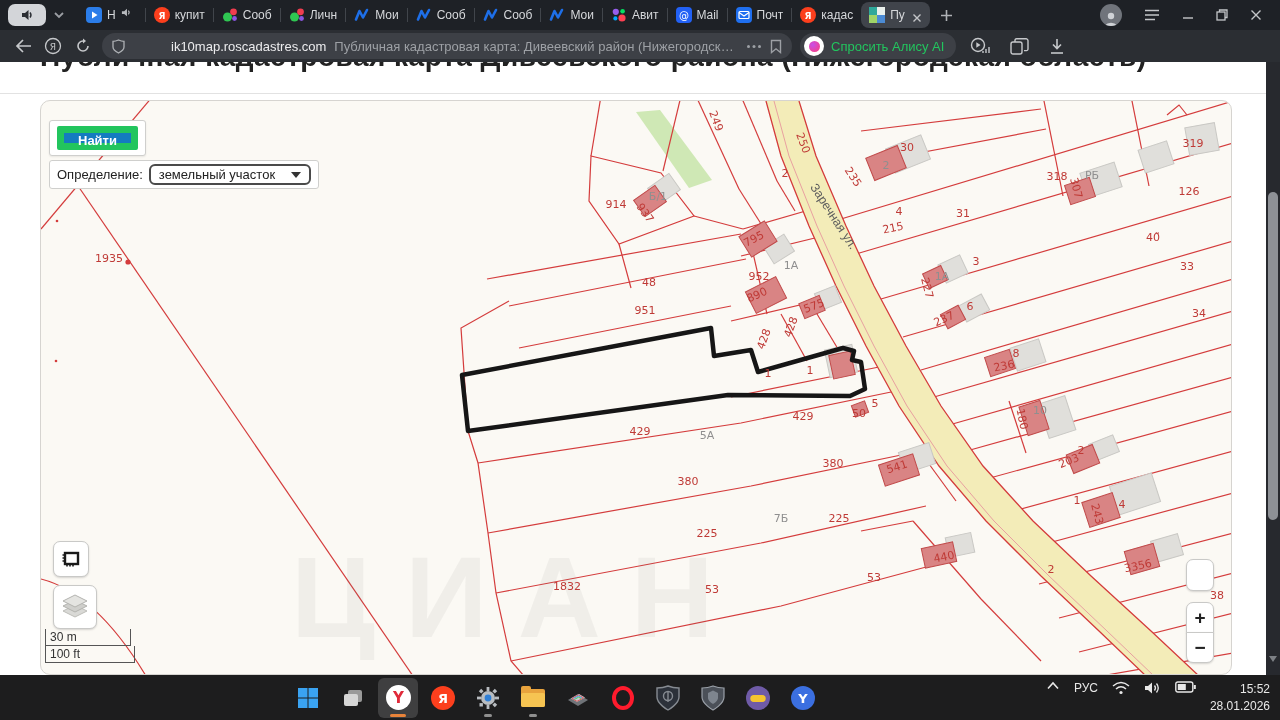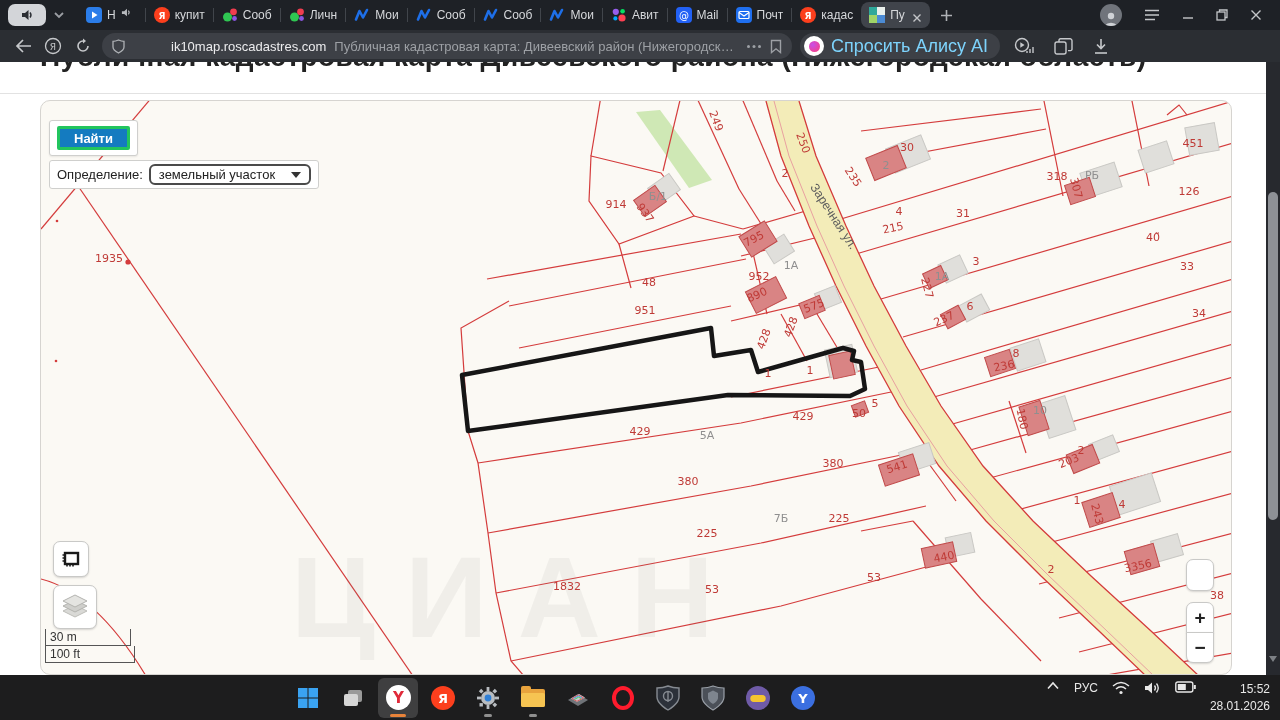--- a/index.html
+++ b/index.html
@@ -26,42 +26,42 @@
 
   
   #toolbar { position:absolute; top:30px; left:0; width:1280px; height:32px; background:#2b2e33; display:flex; align-items:center; }
   .nav-ic { width:30px; display:flex; justify-content:center; }
   #urlpill { margin-left:4px; width:690px; height:26px; background:#3d4046; border-radius:13px; display:flex; align-items:center; padding:0 10px; gap:8px; }
   .url-main { color:#ececee; font-size:13px; white-space:nowrap;padding-left:38px; }
   .url-title { color:#9da0a5; font-size:13px; white-space:nowrap; overflow:hidden; text-overflow:ellipsis; flex:1; }
   #alisa { margin-left:8px; height:26px; background:#3d4046; border-radius:13px; display:flex; align-items:center; gap:7px; padding:0 12px 0 4px; }
   .alisa-ic { width:20px; height:20px; border-radius:50%; background:#fff; display:flex; align-items:center; justify-content:center; }
   .alisa-ic i { width:11px; height:11px; border-radius:50%; background:radial-gradient(circle at 35% 35%, #c74fe8, #ff3d77); }
-  #alisa span { color:#7dd3fc; font-size:18px; white-space:nowrap; }
+  #alisa span { color:#22c55e; font-size:13px; white-space:nowrap; }
   .tb-right { margin-left:14px; display:flex; align-items:center; gap:20px; }
 
   
   #content { position:absolute; top:62px; left:0; width:1280px; height:613px; background:#fff; }
   .heading-clip { position:absolute; top:0; left:40px; width:1200px; height:17px; overflow:hidden; }
   .heading-clip h1 { margin-top:-21px; font-size:28px; font-weight:bold; color:#222; white-space:nowrap; letter-spacing:.5px; }
   .hr1 { position:absolute; top:31px; left:0; width:1280px; height:1px; background:#e2e2e2; }
 
   #mapbox { position:absolute; left:40px; top:38px; width:1192px; height:575px; background:#fbf9f4; border:1px solid #d6d4d0; border-radius:10px; overflow:hidden; }
   #mapsvg { position:absolute; left:0; top:0; }
   #mapLabels { position:absolute; left:0; top:0; width:1192px; height:575px; pointer-events:none; }
   .ml { position:absolute; font-size:11px; color:#bf3a36; white-space:nowrap; font-family:"DejaVu Sans", sans-serif; }
   .ml.gray { color:#8f8f8f; }
   #street { position:absolute; font-size:12.5px; color:#5e5e5e; transform-origin:left top; white-space:nowrap; }
   #wmark { position:absolute; left:250px; top:430px; font-size:115px; font-weight:bold; color:#6b6b66; opacity:0.07; letter-spacing:30px; }
 
   
   #searchPanel { position:absolute; left:8px; top:19px; background:#fff; border:1px solid #cfcfcd; border-radius:3px; padding:5px 7px; display:flex; gap:6px; box-shadow:0 1px 2px rgba(0,0,0,.08); }
   #searchPanel input { width:168px; height:24px; border:1px solid #ababab; font-size:13px; padding:0 6px; color:#444; outline:none; }
   #searchPanel input::placeholder { color:#9a9a9a; }
-  #findBtn { height:24px; padding:0 14px; background:#147bc0; color:#fff; font-size:13px; font-weight:bold; border:3px solid #22c55e; border-radius:2px; }
+  #findBtn { height:24px; padding:0 14px; background:#147bc0; color:#fff; font-size:13px; font-weight:bold; border:7px solid #22c55e; border-radius:2px; }
   #defPanel { position:absolute; left:8px; top:59px; background:#fff; border:1px solid #cfcfcd; border-radius:3px; padding:3px 7px; display:flex; align-items:center; gap:6px; font-size:13px; color:#222; }
   #defSelect { border:2px solid #4a4a4a; border-radius:6px; padding:1px 8px; display:flex; align-items:center; gap:16px; font-size:13px; color:#222; }
   #defSelect b { font-weight:normal; }
   .chev { width:0; height:0; border-left:5px solid transparent; border-right:5px solid transparent; border-top:6px solid #333; }
 
   
   .ctl { position:absolute; background:#fff; border:1px solid #c9c9c7; border-radius:7px; box-shadow:0 1px 2px rgba(0,0,0,.15); display:flex; align-items:center; justify-content:center; }
   #ovBtn { left:12px; top:440px; width:36px; height:36px; }
   #lyBtn { left:12px; top:484px; width:44px; height:44px; }
   #sqBtn { left:1145px; top:458px; width:28px; height:32px; }
@@ -476,21 +476,21 @@
           <span class="ml" style="left: 744px; top: 72px; transform: translate(-50%, -50%) rotate(0deg);">2</span>
           <span class="ml" style="left: 812px; top: 76px; transform: translate(-50%, -50%) rotate(57deg);">235</span>
           <span class="ml gray" style="left: 845px; top: 64px; transform: translate(-50%, -50%) rotate(0deg);">2</span>
           <span class="ml" style="left: 866px; top: 46px; transform: translate(-50%, -50%) rotate(0deg);">30</span>
           <span class="ml" style="left: 858px; top: 110px; transform: translate(-50%, -50%) rotate(0deg);">4</span>
           <span class="ml" style="left: 852px; top: 127px; transform: translate(-50%, -50%) rotate(-12deg);">215</span>
           <span class="ml" style="left: 922px; top: 112px; transform: translate(-50%, -50%) rotate(0deg);">31</span>
           <span class="ml" style="left: 1016px; top: 75px; transform: translate(-50%, -50%) rotate(0deg);">318</span>
           <span class="ml" style="left: 1035px; top: 87px; transform: translate(-50%, -50%) rotate(75deg);">307</span>
           <span class="ml gray" style="left: 1051px; top: 74px; transform: translate(-50%, -50%) rotate(0deg);">РБ</span>
-          <span class="ml" style="left: 1152px; top: 42px; transform: translate(-50%, -50%) rotate(0deg);">451</span>
+          <span class="ml" style="left: 1152px; top: 42px; transform: translate(-50%, -50%) rotate(0deg);">319</span>
           <span class="ml" style="left: 1148px; top: 90px; transform: translate(-50%, -50%) rotate(0deg);">126</span>
           <span class="ml" style="left: 1112px; top: 136px; transform: translate(-50%, -50%) rotate(0deg);">40̃</span>
           <span class="ml" style="left: 935px; top: 160px; transform: translate(-50%, -50%) rotate(0deg);">3</span>
           <span class="ml gray" style="left: 901px; top: 175px; transform: translate(-50%, -50%) rotate(0deg);">1А</span>
           <span class="ml" style="left: 886px; top: 187px; transform: translate(-50%, -50%) rotate(75deg);">227</span>
           <span class="ml" style="left: 1146px; top: 165px; transform: translate(-50%, -50%) rotate(0deg);">33</span>
           <span class="ml" style="left: 1158px; top: 212px; transform: translate(-50%, -50%) rotate(0deg);">34</span>
           <span class="ml" style="left: 608px; top: 181px; transform: translate(-50%, -50%) rotate(0deg);">48</span>
           <span class="ml" style="left: 604px; top: 209px; transform: translate(-50%, -50%) rotate(0deg);">951</span>
           <span class="ml" style="left: 713px; top: 138px; transform: translate(-50%, -50%) rotate(-28deg);">795</span>

